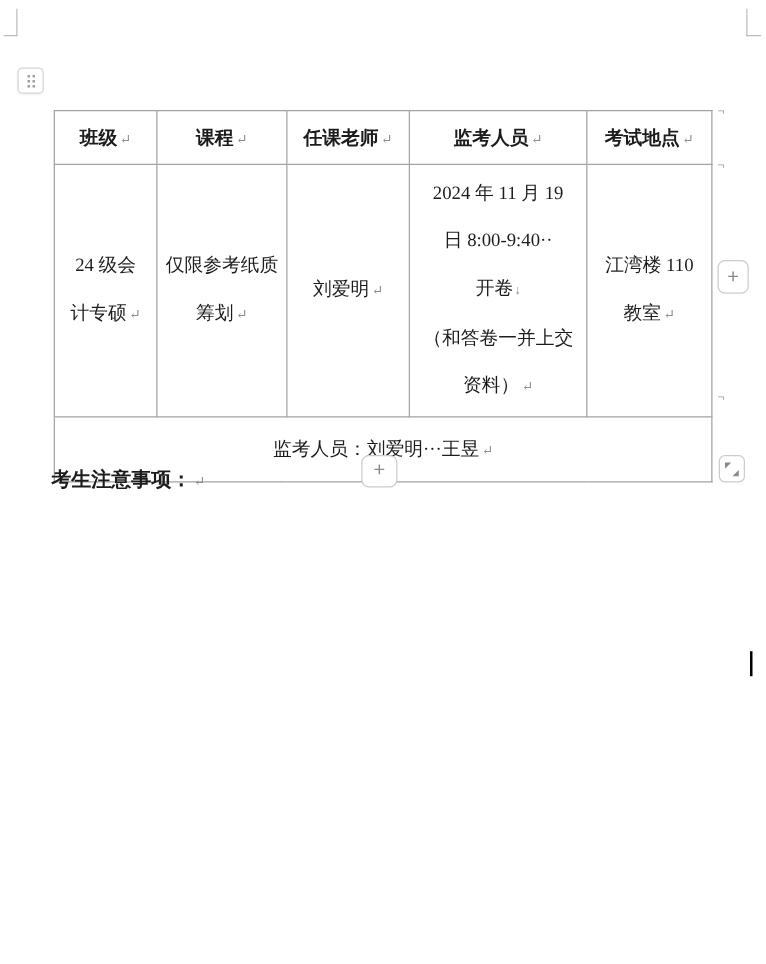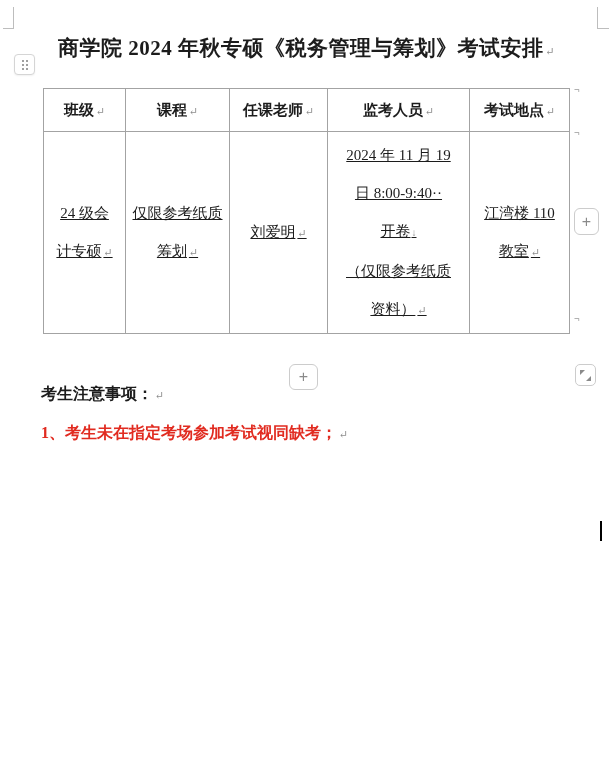--- a/index.html
+++ b/index.html
@@ -33,40 +33,40 @@
     position:absolute;left:43px;top:88px;width:526px;border-collapse:collapse;
     table-layout:fixed;border:1.5px solid #111;
   }
   table.exam td,table.exam th{
     border:1px solid #a3a3a3;text-align:center;vertical-align:middle;
     font-size:15px;padding:4px 2px;overflow:hidden;
   }
   table.exam th{height:34px;font-weight:600;}
   table.exam td.body{height:190px;line-height:38px;font-weight:normal;}
   table.exam td.proctor{height:43px;font-weight:normal;}
-  .cline{line-height:38px;white-space:nowrap;text-decoration:underline;}
+  .cline{line-height:38px;white-space:nowrap;}
   
   .qbtn{
     position:absolute;background:#fff;border:1.5px solid #cccccc;border-radius:6px;
     color:#8a8a8a;display:flex;align-items:center;justify-content:center;
     font-family:"Liberation Sans","DejaVu Sans",sans-serif;font-size:16px;line-height:1;
     cursor:pointer;box-sizing:border-box;
   }
   .qbtn.add-col{left:574px;top:208px;width:25px;height:27px;}
   .qbtn.add-row{left:289px;top:364px;width:29px;height:26px;}
   .qbtn.expand{left:575px;top:364px;width:21px;height:22px;border-radius:5px;}
   .resize-ic{position:relative;width:11px;height:11px;}
   .resize-ic .tl{position:absolute;left:0;top:0;width:0;height:0;
     border-top:5px solid #8a8a8a;border-right:5px solid transparent;}
   .resize-ic .br{position:absolute;right:0;bottom:0;width:0;height:0;
     border-bottom:5px solid #8a8a8a;border-left:5px solid transparent;}
   
   .notes{position:absolute;left:13px;top:367px;width:588px;}
   .notes p{
-    margin:16px 0 4px 0;font-size:16px;font-weight:bold;line-height:22px;
+    margin:0 0 4px 0;font-size:16px;font-weight:bold;line-height:36px;
     text-indent:28px;text-align:justify;
   }
   .notes p.heading{color:#1c1c1c;margin-bottom:8px;font-size:16px;}
   .notes p.red{color:#e12b20;}
   
   .caret{position:absolute;left:600px;top:521px;width:2px;height:20px;background:#000;}
 </style>
 </head>
 <body>
 
@@ -79,21 +79,20 @@
     <span class="dots">
         <i></i>
         <i></i>
         <i></i>
         <i></i>
         <i></i>
         <i></i>
       </span>
   </div>
 
-  <div class="doc-title"><span>商学院 2024 年秋专硕《税务管理与筹划》考试安排</span><span class="pmark">↵</span></div>
 
   <span class="rowend" style="top:85px">¬</span>
   <span class="rowend" style="top:128px">¬</span>
   <span class="rowend" style="top:314px">¬</span>
 
   <table class="exam">
     <colgroup>
         <col style="width:82px">
         <col style="width:104px">
         <col style="width:98px">
@@ -117,44 +116,48 @@
         <div class="cline">仅限参考纸质</div>
         <div class="cline"><span>筹划</span><span class="pmark">↵</span></div>
       </td>
       <td class="body">
         <div class="cline"><span>刘爱明</span><span class="pmark">↵</span></div>
       </td>
       <td class="body">
         <div class="cline">2024 年 11 月 19</div>
         <div class="cline">日 8:00-9:40··</div>
         <div class="cline"><span>开卷</span><span class="lbmark">↓</span></div>
-        <div class="cline">（仅限参考纸质</div>
+        <div class="cline">（和答卷一并上交</div>
         <div class="cline"><span>资料）</span><span class="pmark">↵</span></div>
       </td>
       <td class="body">
         <div class="cline">江湾楼 110</div>
         <div class="cline"><span>教室</span><span class="pmark">↵</span></div>
+      </td>
+    </tr>
+    <tr>
+      <td class="proctor" colspan="5">
+        <span>监考人员：刘爱明···王昱</span><span class="pmark">↵</span>
       </td>
     </tr>
   </tbody>
     </table>
 
   <div class="qbtn add-col">
       <span>+</span>
     </div>
   <div class="qbtn add-row">
       <span>+</span>
     </div>
   <div class="qbtn expand">
     <span class="resize-ic">
         <i class="tl"></i>
         <i class="br"></i>
       </span>
   </div>
 
   <div class="notes">
     <p class="heading"><span>考生注意事项：</span><span class="pmark">↵</span></p>
-    <p class="red"><span>1、考生未在指定考场参加考试视同缺考；</span><span class="pmark">↵</span></p>
   </div>
 
   <div class="caret"></div>
 
 </div>
 
 </body></html>

